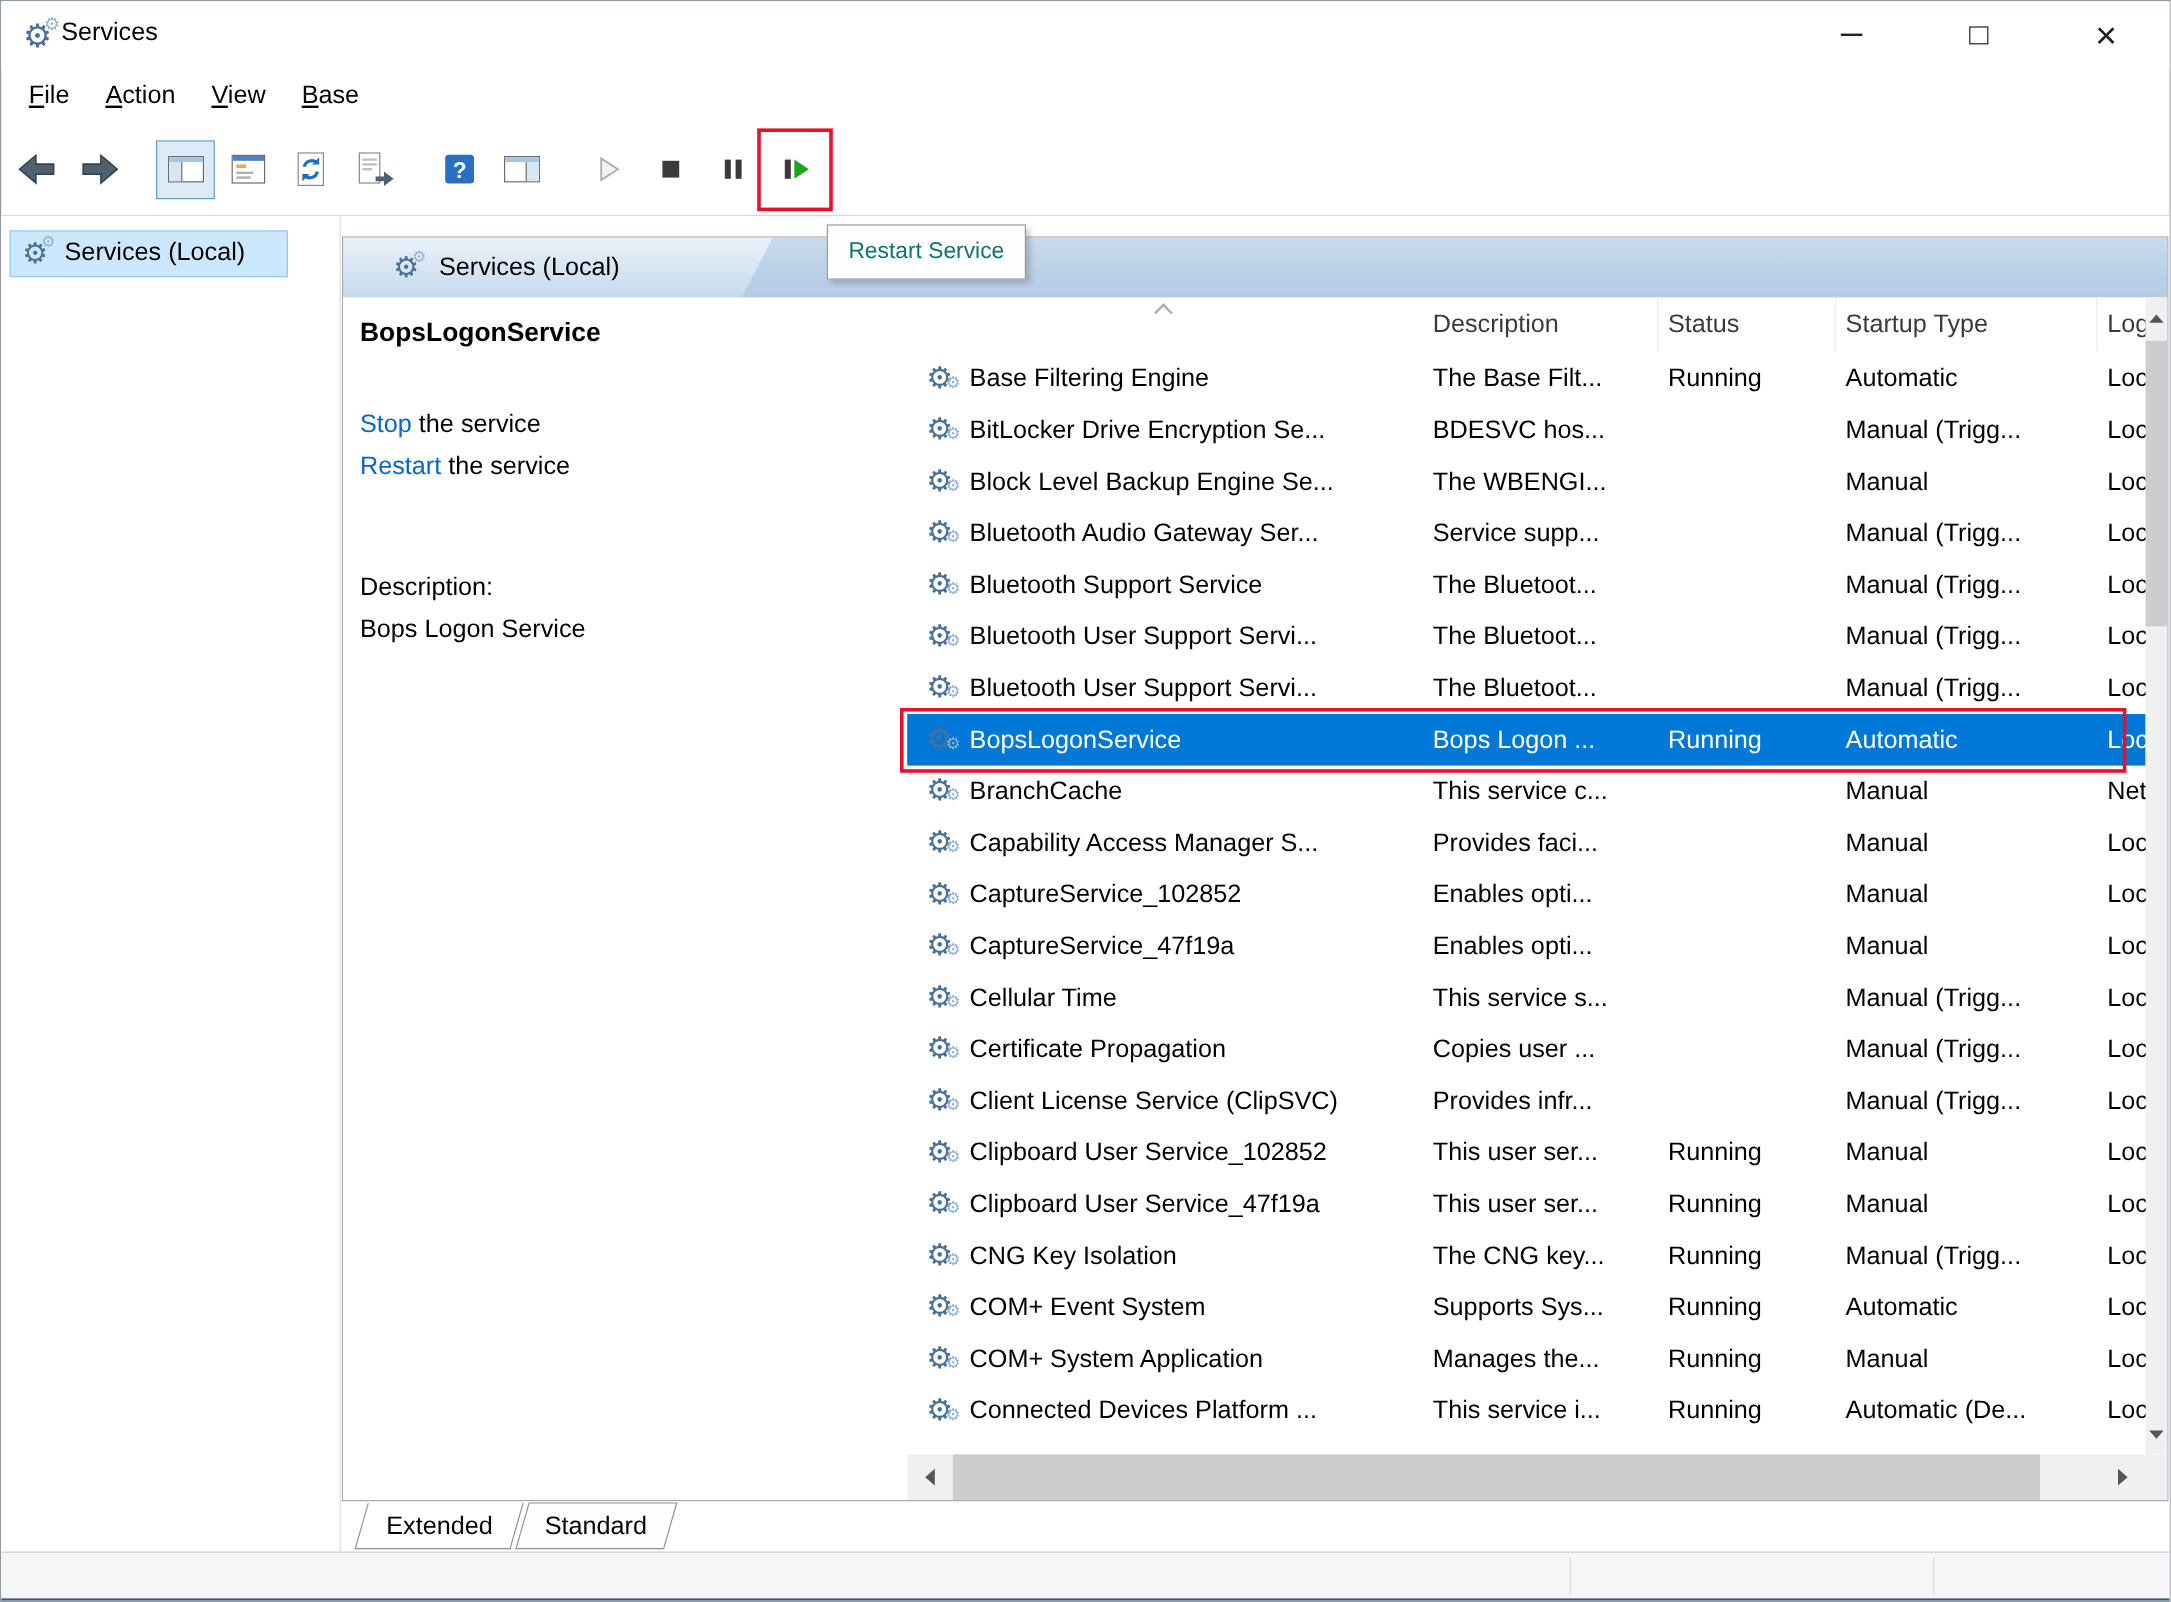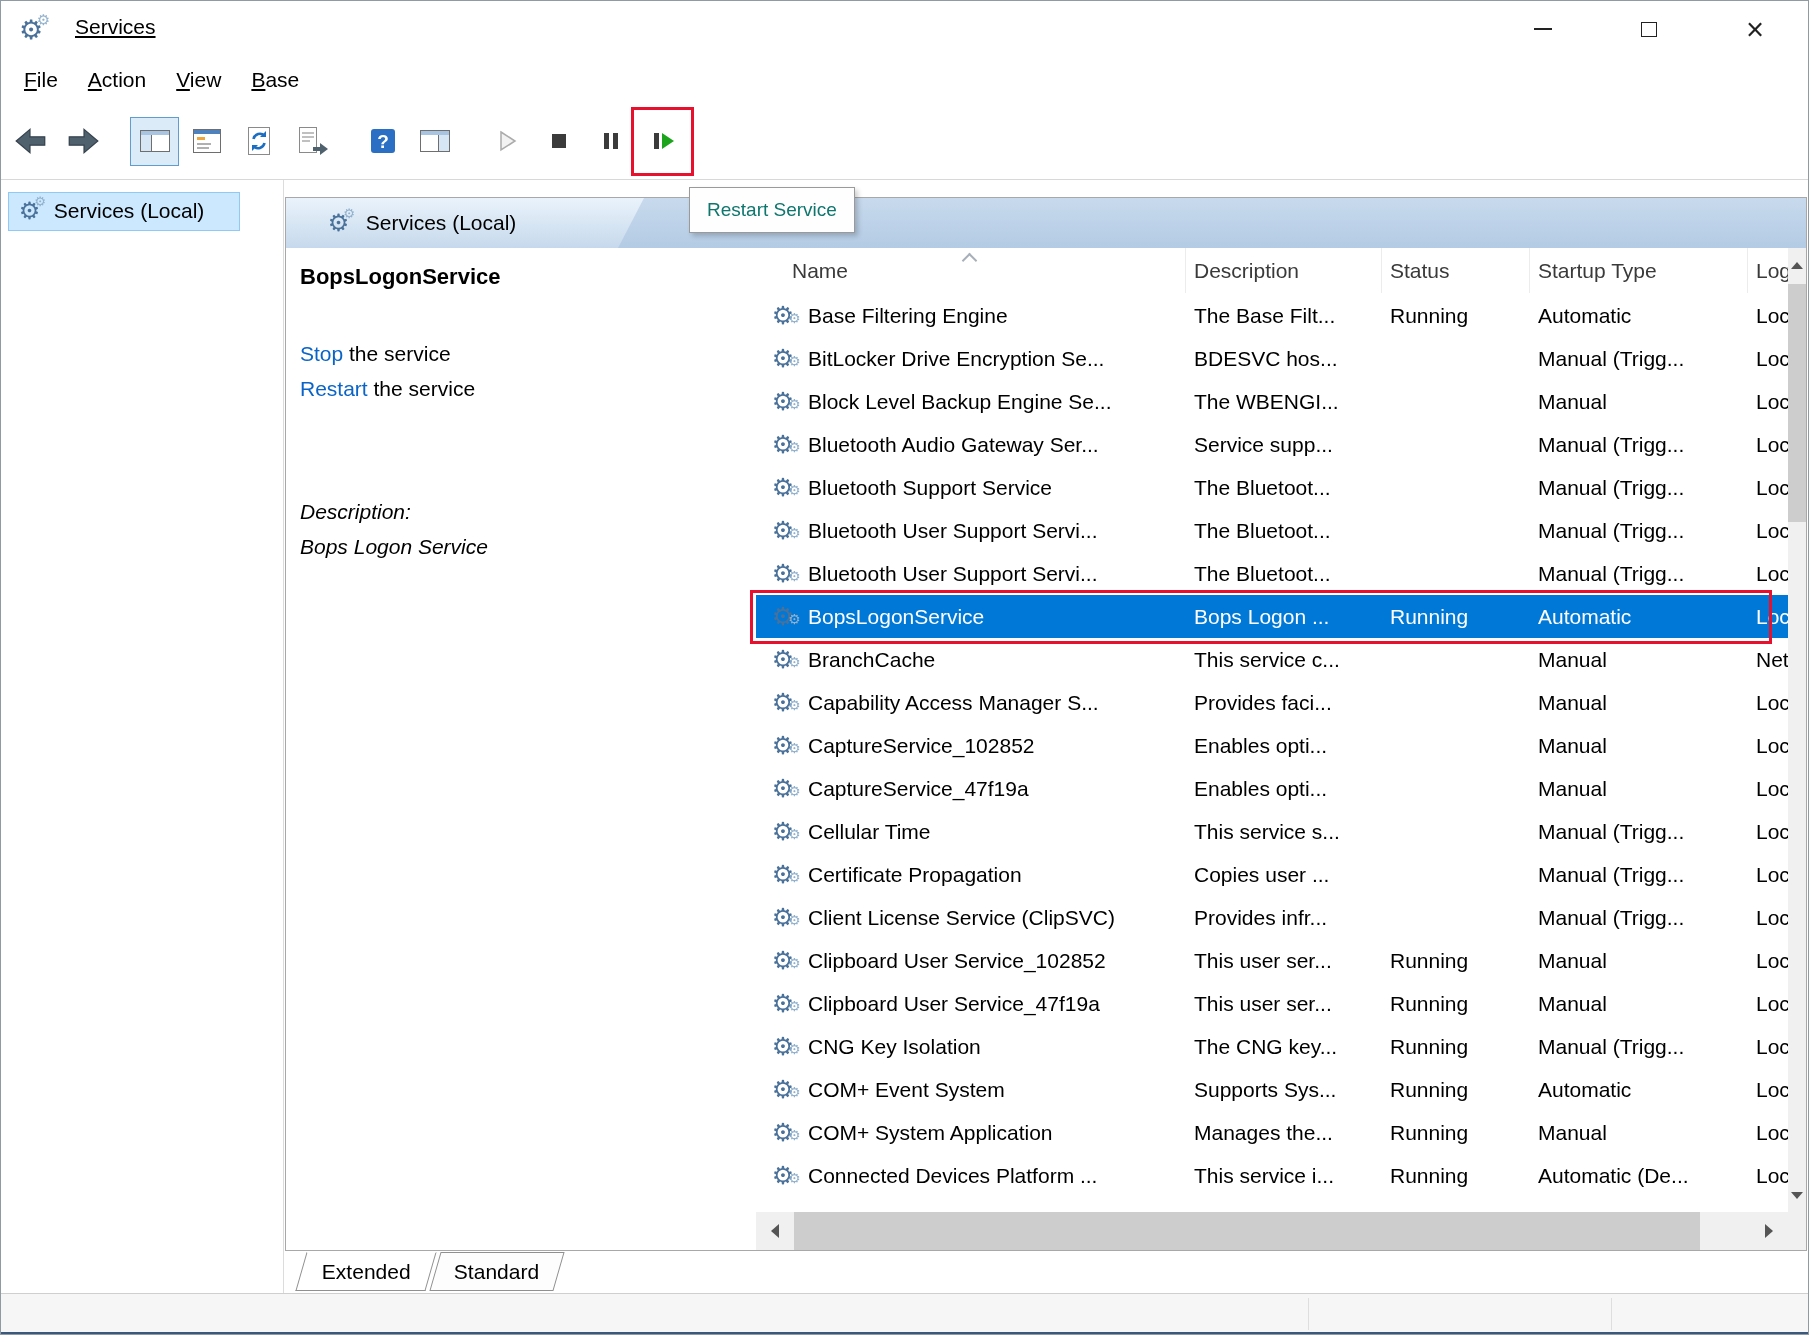--- a/index.html
+++ b/index.html
@@ -2,21 +2,21 @@
 <html style="--selection: #0078d7; --highlight: #e8112d;"><head>
 <meta charset="utf-8">
 <style>
   html,body{margin:0;padding:0;background:#ffffff;}
   .screen{position:relative;width:1809px;height:1335px;background:#fff;color:#000;
     font-family:"Liberation Sans",sans-serif;overflow:hidden;border:1px solid #8f9aa5;box-sizing:border-box;}
 
   
   .titlebar{position:absolute;top:0;left:0;right:0;height:56px;background:#fff;}
   .app-gear{position:absolute;left:14px;top:13px;font-size:27px;}
-  .title-text{position:absolute;left:74px;top:14px;font-size:21px;text-decoration:underline;}
+  .title-text{position:absolute;left:50px;top:14px;font-size:21px;}
   .win-controls{position:absolute;right:0;top:0;height:56px;display:flex;}
   .win-btn{width:106px;height:56px;display:flex;align-items:center;justify-content:center;}
   .glyph-min{width:18px;height:2px;background:#222;}
   .glyph-max{width:16px;height:15px;border:1px solid #222;box-sizing:border-box;}
   .glyph-close{font-size:31px;line-height:31px;color:#222;font-weight:300;}
 
   
   .menubar{position:absolute;top:56px;left:0;right:0;height:46px;display:flex;align-items:center;padding-left:8px;}
   .menu-item{display:inline-block;padding:5px 15px;font-size:21px;text-align:right;}
   .menu-item::first-letter{text-decoration:underline;}
@@ -46,21 +46,21 @@
     background:linear-gradient(#eaf3fb,#c6d9ec);clip-path:polygon(0 0,100% 0,calc(100% - 26px) 100%,0 100%);
     display:flex;align-items:center;gap:13px;padding-left:38px;box-sizing:border-box;font-size:21px;}
   .hdr-gear{font-size:24px;}
 
   
   .extended{position:absolute;left:0;top:50px;width:470px;bottom:0;background:#fff;
     padding:16px 14px;box-sizing:border-box;font-size:21px;}
   .svc-title{font-weight:bold;font-size:22px;}
   .svc-actions{margin-top:46px;line-height:35px;}
   .svc-link{color:#0a64c8;cursor:pointer;}
-  .desc-block{margin-top:88px;line-height:35px;font-style:italic;}
+  .desc-block{margin-top:66px;line-height:35px;}
 
   
   .list{position:absolute;left:470px;top:50px;right:0;bottom:0;background:#fff;}
   .list-header{position:absolute;top:0;left:0;right:18px;height:46px;font-size:21px;color:#3a3a3a;overflow:hidden;}
   .hc{position:absolute;top:0;height:45px;line-height:45px;border-right:1px solid #ececec;
     box-sizing:border-box;padding-left:8px;overflow:hidden;white-space:nowrap;}
   .hc-name{left:0;width:430px;padding-left:36px;}
   .hc-desc{left:430px;width:196px;}
   .hc-status{left:626px;width:148px;}
   .hc-startup{left:774px;width:218px;}
@@ -261,21 +261,20 @@
         </div>
         <div class="desc-block">
           <div>Description:</div>
           <div>Bops Logon Service</div>
         </div>
       </div>
 
       <div class="list">
         <div class="list-header">
           <span class="sort-ind"></span>
-        <div class="hc hc-name">Name</div>
             <div class="hc hc-desc">Description</div>
             <div class="hc hc-status">Status</div>
             <div class="hc hc-startup">Startup Type</div>
             <div class="hc hc-logon">Log</div>
           </div>
         <div class="list-rows">
             <div class="srow">
               <span class="cell cc-icon">
                 <span class="gear row-gear"></span>
               </span>

